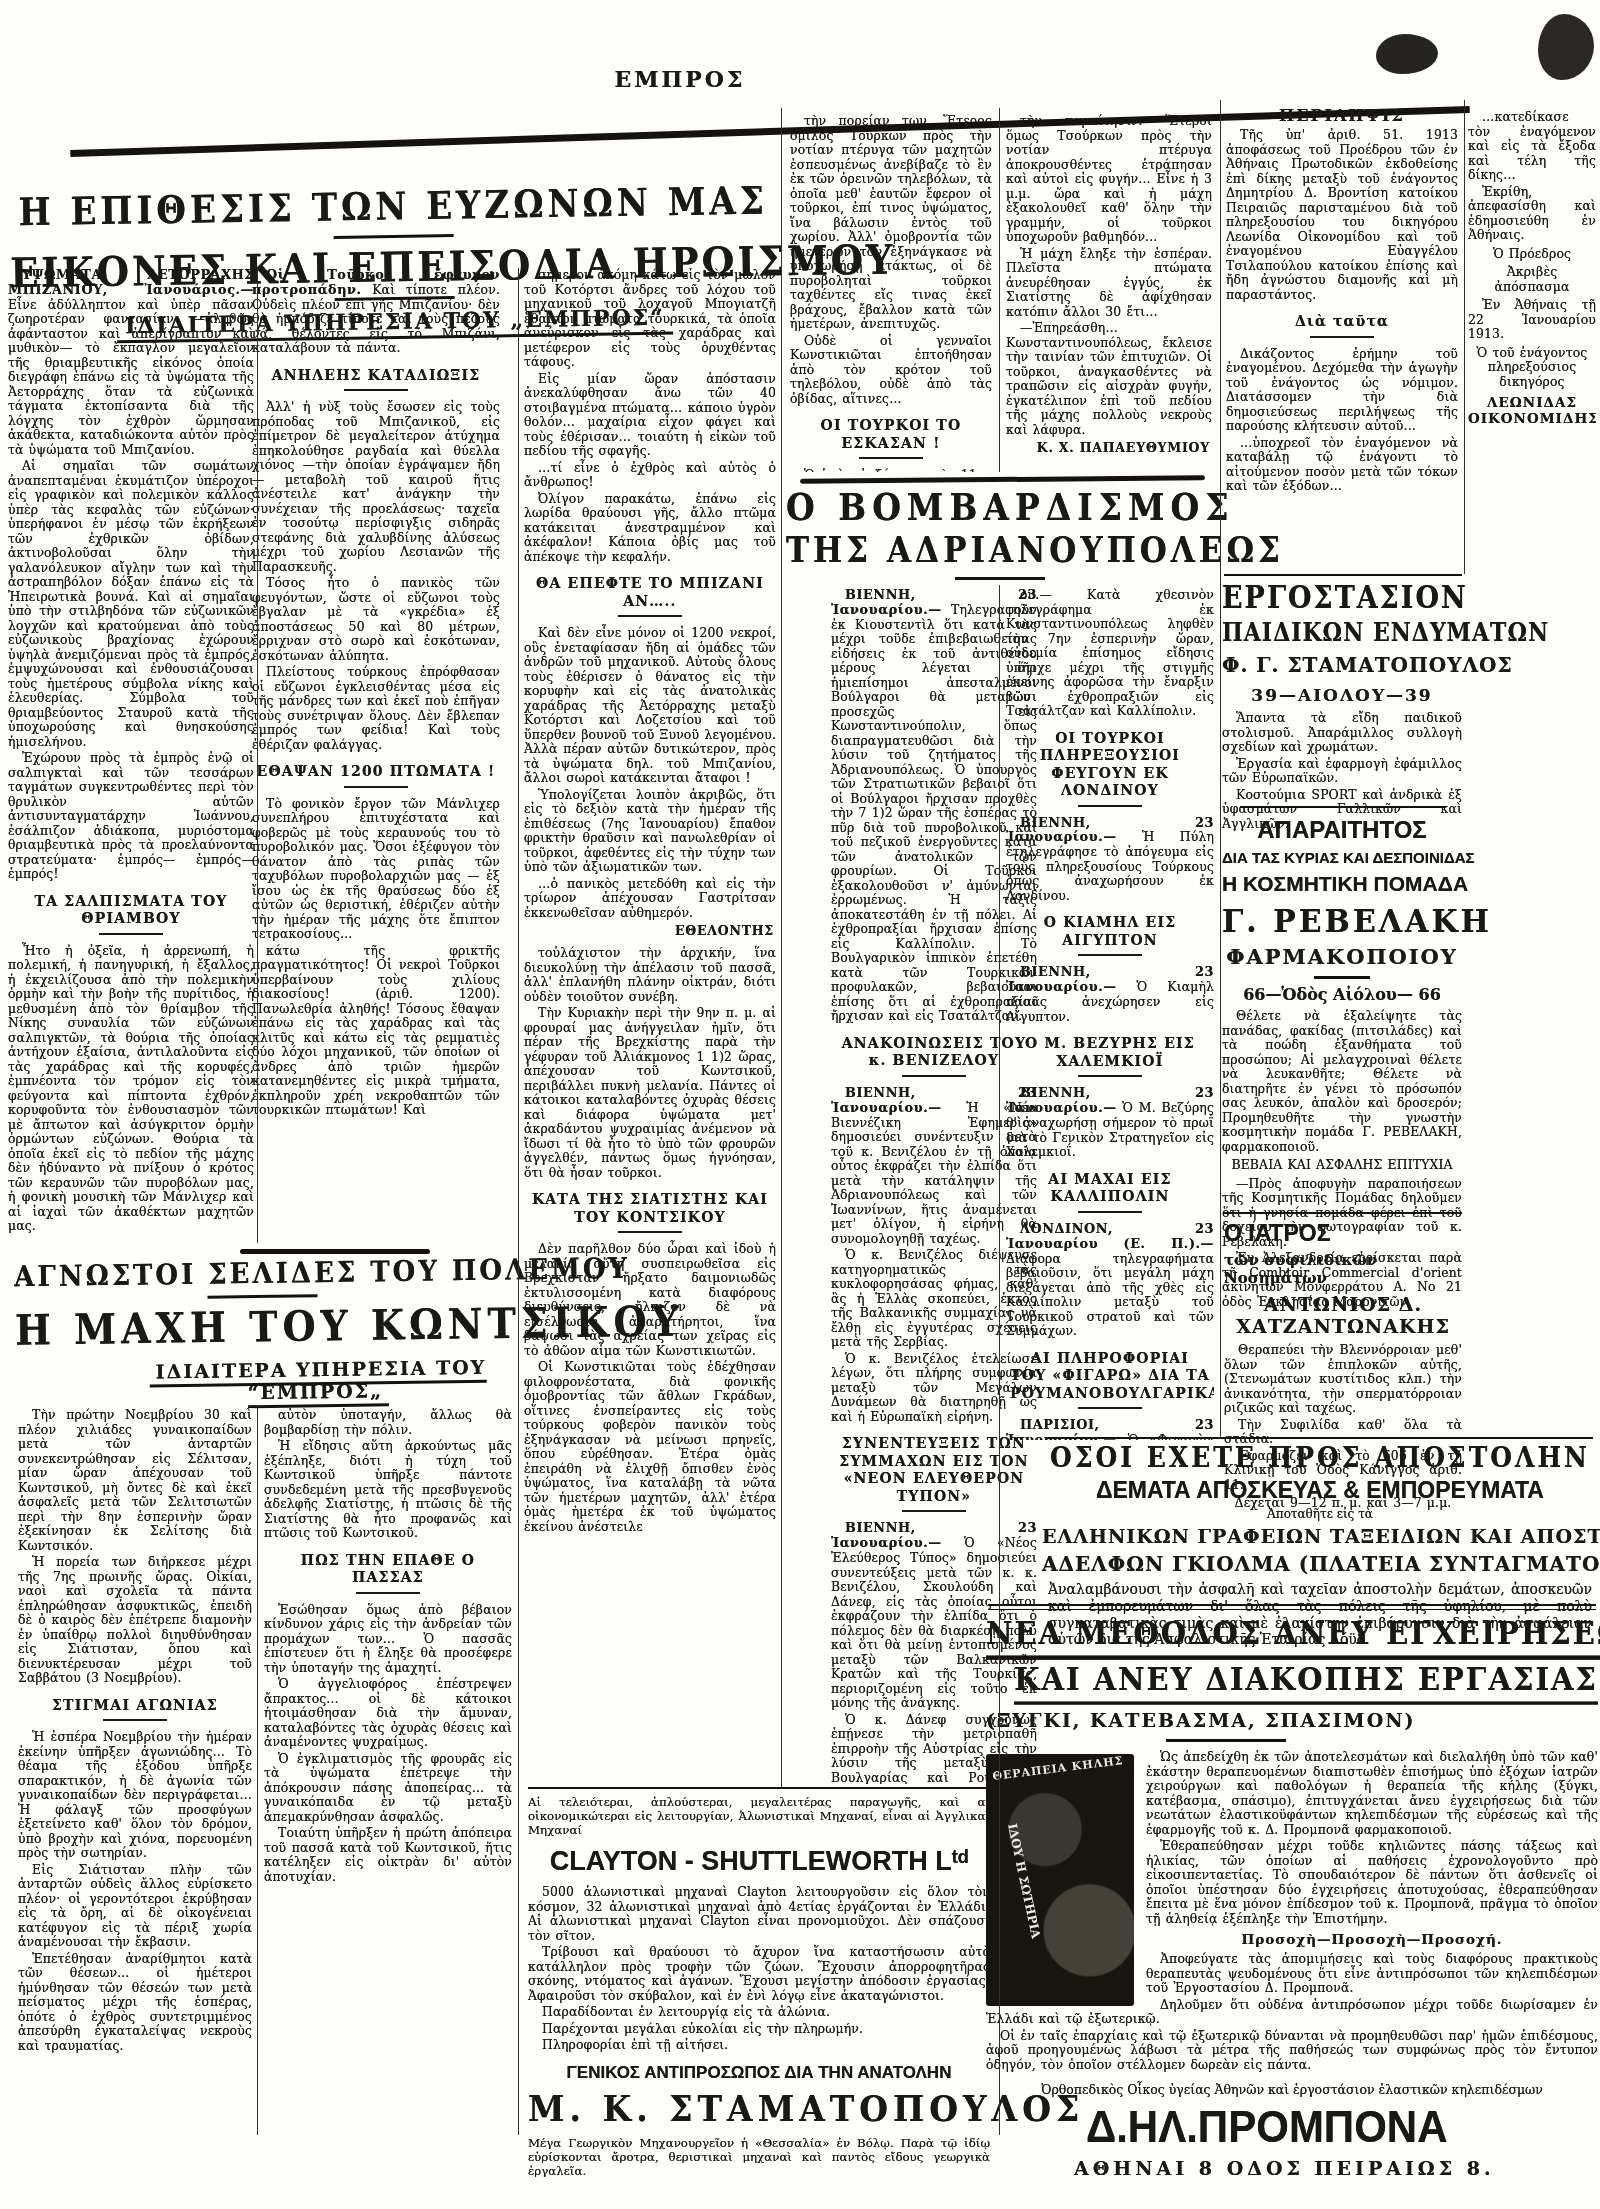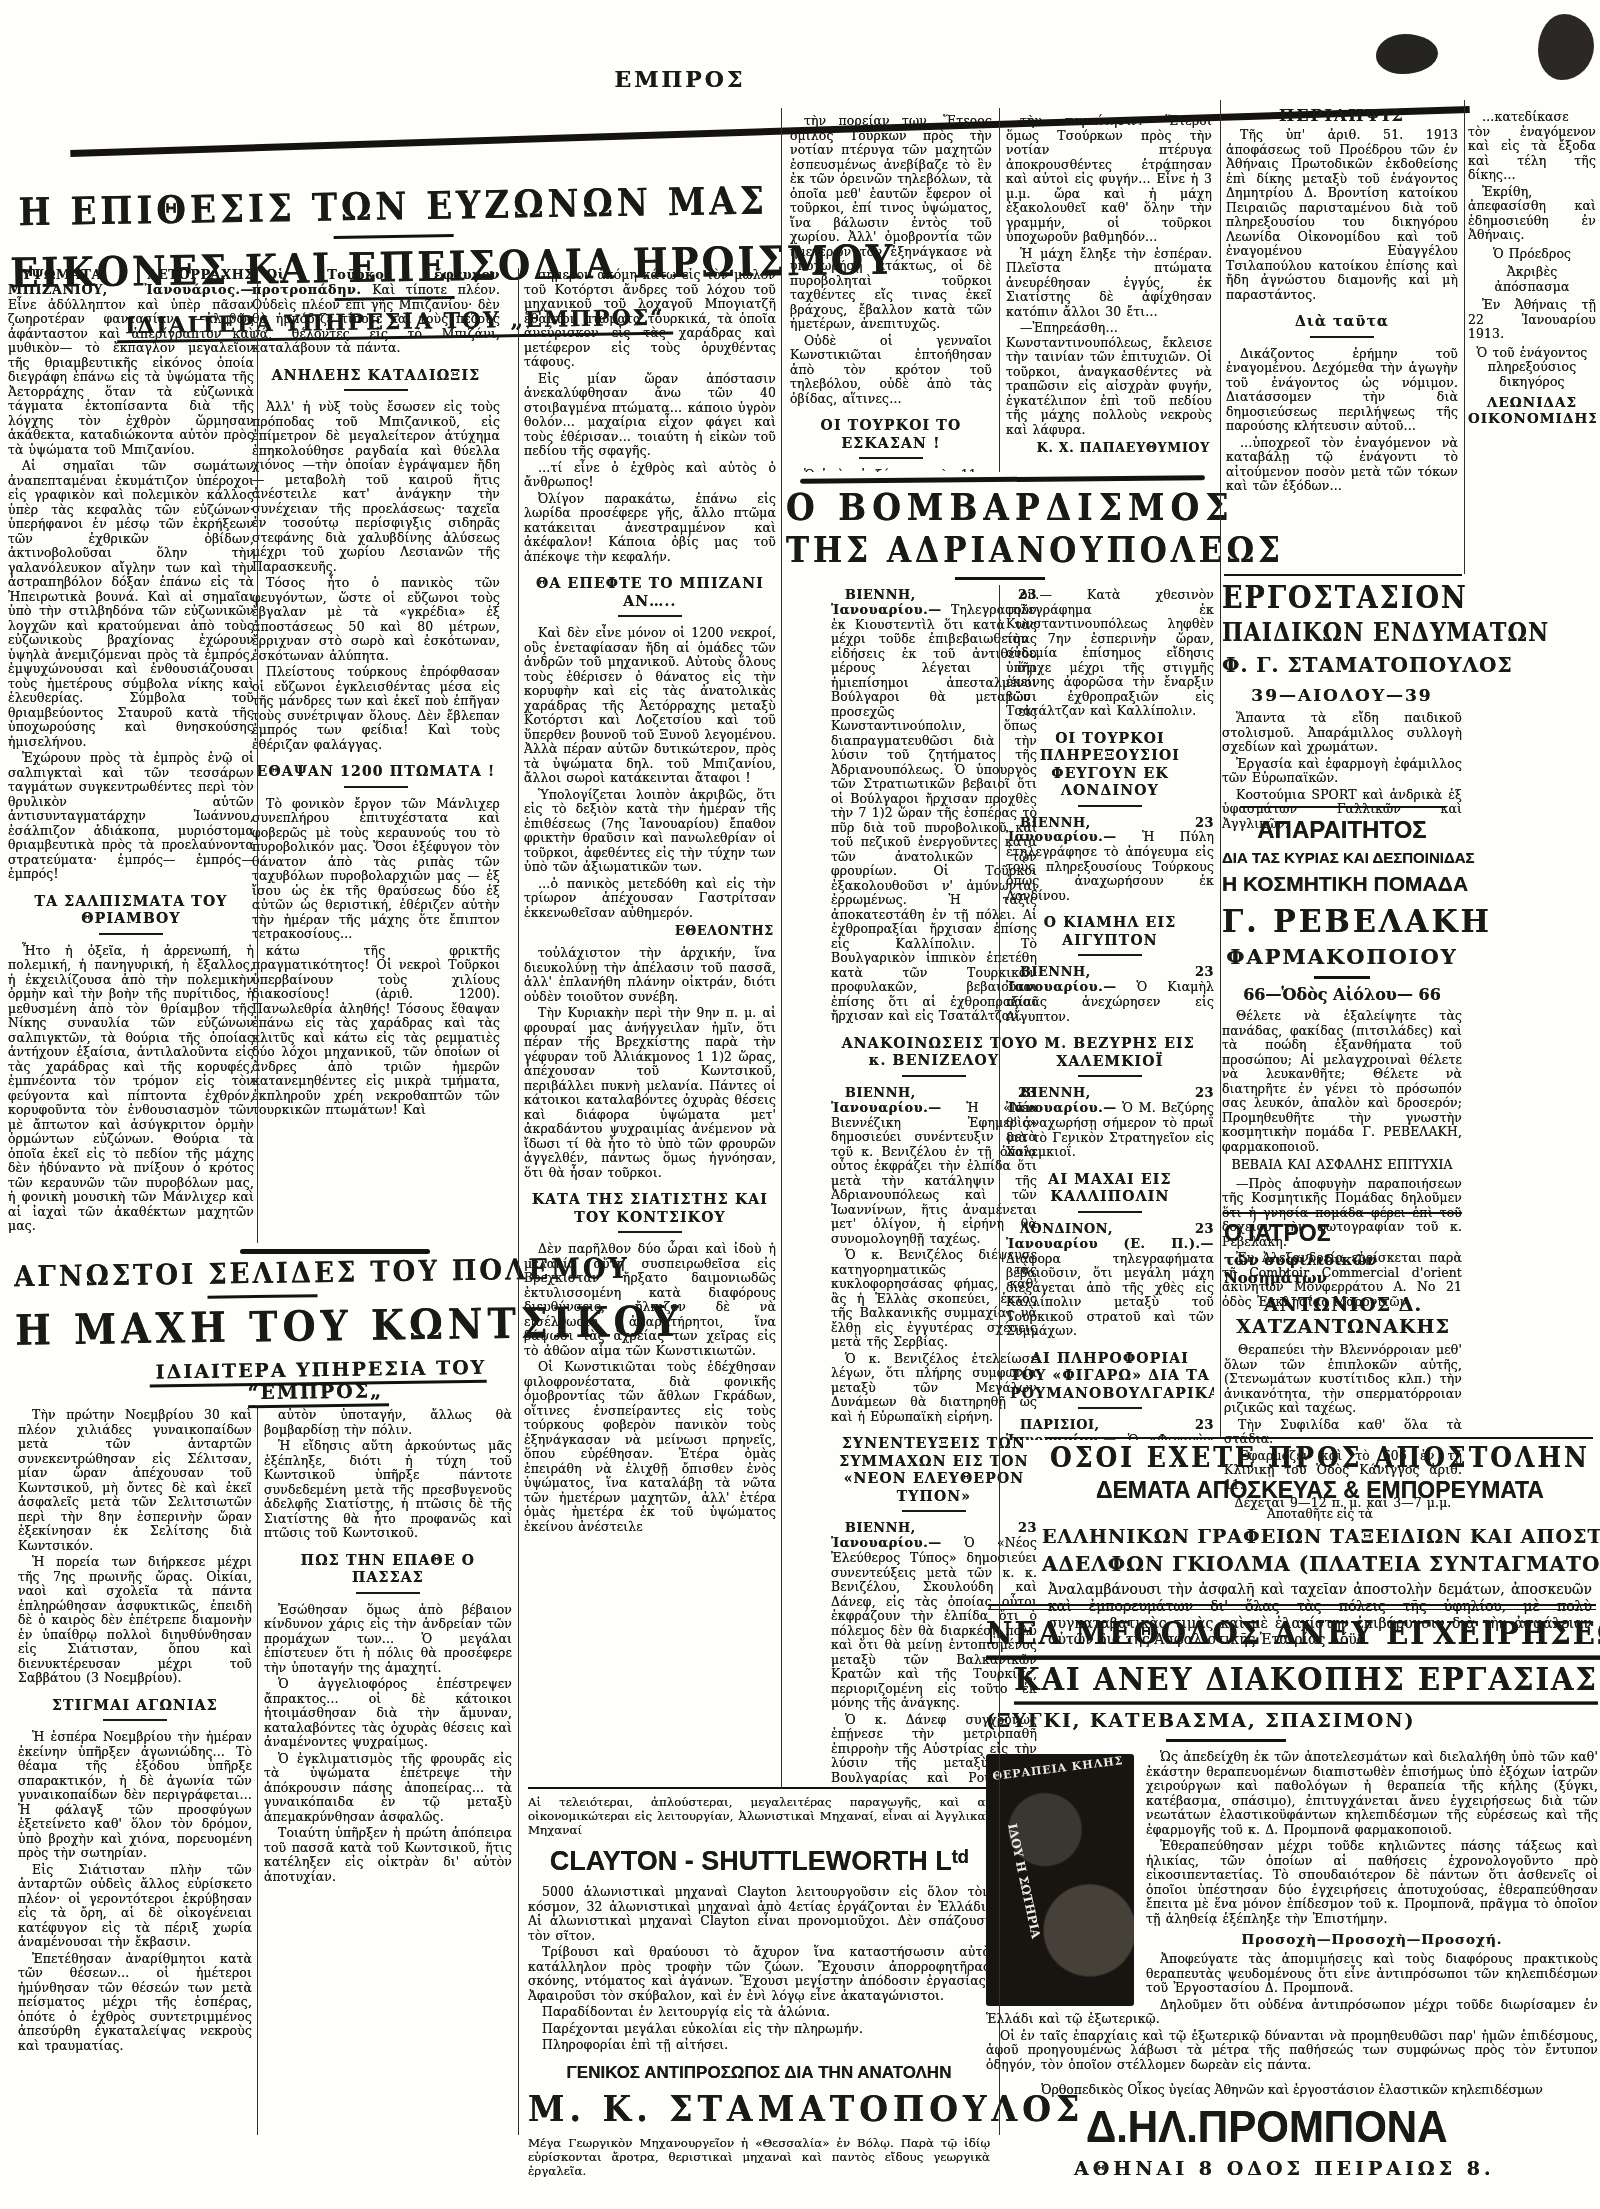--- a/index.html
+++ b/index.html
@@ -67,21 +67,21 @@
       <p class="para">Τόσος ἦτο ὁ πανικὸς τῶν φευγόντων, ὥστε οἱ εὔζωνοι τοὺς ἔβγαλαν μὲ τὰ «γκρέδια» ἐξ ἀποστάσεως 50 καὶ 80 μέτρων, ἔρριχναν στὸ σωρὸ καὶ ἐσκότωναν, ἐσκότωναν ἀλύπητα.</p>
       <p class="para">Πλείστους τούρκους ἐπρόφθασαν οἱ εὔζωνοι ἐγκλεισθέντας μέσα εἰς τῆς μάνδρες των καὶ ἐκεῖ ποὺ ἐπῆγαν τοὺς συνέτριψαν ὅλους. Δὲν ἔβλεπαν ἐμπρός των φείδια! Καὶ τοὺς ἐθέριζαν φαλάγγας.</p>
       <h4 class="subhead">ΕΘΑΨΑΝ 1200 ΠΤΩΜΑΤΑ !</h4>
       <p class="para">Τὸ φονικὸν ἔργον τῶν Μάνλιχερ συνεπλήρου ἐπιτυχέστατα καὶ φοβερῶς μὲ τοὺς κεραυνούς του τὸ πυροβολικόν μας. Ὅσοι ἐξέφυγον τὸν θάνατον ἀπὸ τὰς ριπὰς τῶν ταχυβόλων πυροβολαρχιῶν μας — ἐξ ἴσου ὡς ἐκ τῆς θραύσεως δύο ἐξ αὐτῶν ὡς θεριστική, ἐθέριζεν αὐτὴν τὴν ἡμέραν τῆς μάχης ὅτε ἔπιπτον τετρακοσίους…</p>
       <p class="para">κάτω τῆς φρικτῆς πραγματικότητος! Οἱ νεκροὶ Τοῦρκοι ὑπερβαίνουν τοὺς χιλίους διακοσίους! (ἀριθ. 1200). Πανωλεθρία ἀληθής! Τόσους ἔθαψαν ἐπάνω εἰς τὰς χαράδρας καὶ τὰς κλιτῦς καὶ κάτω εἰς τὰς ρεμματιὲς δύο λόχοι μηχανικοῦ, τῶν ὁποίων οἱ ἄνδρες ἀπὸ τριῶν ἡμερῶν κατανεμηθέντες εἰς μικρὰ τμήματα, ἐκπληροῦν χρέη νεκροθαπτῶν τῶν τουρκικῶν πτωμάτων! Καὶ</p>
     </div>
   <div class="col" style="left:524px;top:268px;width:252px;height:1512px;">
       <p class="para">σήμερον ἀκόμη κάτω εἰς τὸν μῶλον τοῦ Κοτόρτσι ἄνδρες τοῦ λόχου τοῦ μηχανικοῦ τοῦ λοχαγοῦ Μπογιατζῆ ἔθαπτον πτώματα τουρκικά, τὰ ὁποῖα ἀνεύρισκον εἰς τὰς χαράδρας καὶ μετέφερον εἰς τοὺς ὀρυχθέντας τάφους.</p>
       <p class="para">Εἰς μίαν ὥραν ἀπόστασιν ἀνεκαλύφθησαν ἄνω τῶν 40 στοιβαγμένα πτώματα… κάποιο ὑγρὸν θολόν… μαχαίρια εἶχον φάγει καὶ τοὺς ἐθέρισαν… τοιαύτη ἡ εἰκὼν τοῦ πεδίου τῆς σφαγῆς.</p>
       <p class="para">…τί εἶνε ὁ ἐχθρὸς καὶ αὐτὸς ὁ ἄνθρωπος!</p>
-      <p class="para">Ὀλίγον παρακάτω, ἐπάνω εἰς λωρίδα προσέφερε γῆς, ἄλλο πτῶμα κατάκειται ἀνεστραμμένον καὶ ἀκέφαλον! Κάποια ὀβίς μας τοῦ ἀπέκοψε τὴν κεφαλήν.</p>
+      <p class="para">Ὀλίγον παρακάτω, ἐπάνω εἰς λωρίδα θραύουσι γῆς, ἄλλο πτῶμα κατάκειται ἀνεστραμμένον καὶ ἀκέφαλον! Κάποια ὀβίς μας τοῦ ἀπέκοψε τὴν κεφαλήν.</p>
       <h4 class="subhead">ΘΑ ΕΠΕΦΤΕ ΤΟ ΜΠΙΖΑΝΙ ΑΝ…..</h4>
       <p class="para">Καὶ δὲν εἶνε μόνον οἱ 1200 νεκροί, οὓς ἐνεταφίασαν ἤδη αἱ ὁμάδες τῶν ἀνδρῶν τοῦ μηχανικοῦ. Αὐτοὺς ὅλους τοὺς ἐθέρισεν ὁ θάνατος εἰς τὴν κορυφὴν καὶ εἰς τὰς ἀνατολικὰς χαράδρας τῆς Ἀετόρραχης μεταξὺ Κοτόρτσι καὶ Λοζετσίου καὶ τοῦ ὕπερθεν βουνοῦ τοῦ Ξυνοῦ λεγομένου. Ἀλλὰ πέραν αὐτῶν δυτικώτερον, πρὸς τὰ ὑψώματα δηλ. τοῦ Μπιζανίου, ἄλλοι σωροὶ κατάκεινται ἄταφοι !</p>
       <p class="para">Ὑπολογίζεται λοιπὸν ἀκριβῶς, ὅτι εἰς τὸ δεξιὸν κατὰ τὴν ἡμέραν τῆς ἐπιθέσεως (7ης Ἰανουαρίου) ἔπαθον φρικτὴν θραῦσιν καὶ πανωλεθρίαν οἱ τοῦρκοι, ἀφεθέντες εἰς τὴν τύχην των ὑπὸ τῶν ἀξιωματικῶν των.</p>
       <p class="para">…ὁ πανικὸς μετεδόθη καὶ εἰς τὴν τρίωρον ἀπέχουσαν Γαστρίτσαν ἐκκενωθεῖσαν αὐθημερόν.</p>
       <p class="sig">ΕΘΕΛΟΝΤΗΣ</p>
       <p class="para">τοὐλάχιστον τὴν ἀρχικήν, ἵνα διευκολύνῃ τὴν ἀπέλασιν τοῦ πασσᾶ, ἀλλ' ἐπλανήθη πλάνην οἰκτράν, διότι οὐδὲν τοιοῦτον συνέβη.</p>
       <p class="para">Τὴν Κυριακὴν περὶ τὴν 9ην π. μ. αἱ φρουραί μας ἀνήγγειλαν ἡμῖν, ὅτι πέραν τῆς Βρεχκίστης παρὰ τὴν γέφυραν τοῦ Ἀλιάκμονος 1 1)2 ὥρας, ἀπέχουσαν τοῦ Κωντσικοῦ, περιβάλλει πυκνὴ μελανία. Πάντες οἱ κάτοικοι καταλαβόντες ὀχυρὰς θέσεις καὶ διάφορα ὑψώματα μετ' ἀκραδάντου ψυχραιμίας ἀνέμενον νὰ ἴδωσι τί θὰ ἦτο τὸ ὑπὸ τῶν φρουρῶν ἀγγελθέν, πάντως ὅμως ἠγνόησαν, ὅτι θὰ ἦσαν τοῦρκοι.</p>
       <h4 class="subhead">ΚΑΤΑ ΤΗΣ ΣΙΑΤΙΣΤΗΣ ΚΑΙ ΤΟΥ ΚΟΝΤΣΙΚΟΥ</h4>
       <p class="para">Δὲν παρῆλθον δύο ὧραι καὶ ἰδοὺ ἡ μελανία αὕτη συσπειρωθεῖσα εἰς Βρεχκίσταν ἤρξατο δαιμονιωδῶς ἐκτυλισσομένη κατὰ διαφόρους διευθύνσεις, ἤλπιζον δὲ νὰ εἰσέλθωσιν ἀπαρατήρητοι, ἵνα βάψωσι τὰς ἀχρείας των χεῖρας εἰς τὸ ἀθῶον αἷμα τῶν Κωνστικιωτῶν.</p>
       <p class="para">Οἱ Κωνστικιῶται τοὺς ἐδέχθησαν φιλοφρονέστατα, διὰ φονικῆς ὁμοβροντίας τῶν ἄθλων Γκράδων, οἵτινες ἐνσπείραντες εἰς τοὺς τούρκους φοβερὸν πανικὸν τοὺς ἐξηνάγκασαν νὰ μείνωσι πρηνεῖς, ὅπου εὑρέθησαν. Ἑτέρα ὁμὰς ἐπειράθη νὰ ἑλιχθῇ ὄπισθεν ἑνὸς ὑψώματος, ἵνα καταλάβῃ τὰ νῶτα τῶν ἡμετέρων μαχητῶν, ἀλλ' ἑτέρα ὁμὰς ἡμετέρα ἐκ τοῦ ὑψώματος ἐκείνου ἀνέστειλε</p>
@@ -141,21 +141,21 @@
       <p class="para">Ἡ πορεία των διήρκεσε μέχρι τῆς 7ης πρωινῆς ὥρας. Οἰκίαι, ναοὶ καὶ σχολεῖα τὰ πάντα ἐπληρώθησαν ἀσφυκτικῶς, ἐπειδὴ δὲ ὁ καιρὸς δὲν ἐπέτρεπε διαμονὴν ἐν ὑπαίθρῳ πολλοὶ διηυθύνθησαν εἰς Σιάτισταν, ὅπου καὶ διενυκτέρευσαν μέχρι τοῦ Σαββάτου (3 Νοεμβρίου).</p>
       <h4 class="subhead">ΣΤΙΓΜΑΙ ΑΓΩΝΙΑΣ</h4>
       <p class="para">Ἡ ἑσπέρα Νοεμβρίου τὴν ἡμέραν ἐκείνην ὑπῆρξεν ἀγωνιώδης… Τὸ θέαμα τῆς ἐξόδου ὑπῆρξε σπαρακτικόν, ἡ δὲ ἀγωνία τῶν γυναικοπαίδων δὲν περιγράφεται… Ἡ φάλαγξ τῶν προσφύγων ἐξετείνετο καθ' ὅλον τὸν δρόμον, ὑπὸ βροχὴν καὶ χιόνα, πορευομένη πρὸς τὴν σωτηρίαν.</p>
       <p class="para">Εἰς Σιάτισταν πλὴν τῶν ἀνταρτῶν οὐδεὶς ἄλλος εὑρίσκετο πλέον· οἱ γεροντότεροι ἐκρύβησαν εἰς τὰ ὄρη, αἱ δὲ οἰκογένειαι κατέφυγον εἰς τὰ πέριξ χωρία ἀναμένουσαι τὴν ἔκβασιν.</p>
       <p class="para">Ἐπετέθησαν ἀναρίθμητοι κατὰ τῶν θέσεων… οἱ ἡμέτεροι ἠμύνθησαν τῶν θέσεών των μετὰ πείσματος μέχρι τῆς ἑσπέρας, ὁπότε ὁ ἐχθρὸς συντετριμμένος ἀπεσύρθη ἐγκαταλείψας νεκροὺς καὶ τραυματίας.</p>
     </div>
   <div class="col" style="left:264px;top:1408px;width:248px;height:727px;">
       <p class="para">αὐτὸν ὑποταγήν, ἄλλως θὰ βομβαρδίσῃ τὴν πόλιν.</p>
       <p class="para">Ἡ εἴδησις αὕτη ἀρκούντως μᾶς ἐξέπληξε, διότι ἡ τύχη τοῦ Κωντσικοῦ ὑπῆρξε πάντοτε συνδεδεμένη μετὰ τῆς πρεσβυγενοῦς ἀδελφῆς Σιατίστης, ἡ πτῶσις δὲ τῆς Σιατίστης θὰ ἦτο προφανῶς καὶ πτῶσις τοῦ Κωντσικοῦ.</p>
       <h4 class="subhead">ΠΩΣ ΤΗΝ ΕΠΑΘΕ Ο ΠΑΣΣΑΣ</h4>
-      <p class="para">Ἐσώθησαν ὅμως ἀπὸ βέβαιον κίνδυνον χάρις εἰς τὴν ἀνδρείαν τῶν προμάχων των… Ὁ μεγάλαι ἐπίστευεν ὅτι ἡ πόλις θὰ προσέφερε τὴν ὑποταγήν της ἀμαχητί.</p>
+      <p class="para">Ἐσώθησαν ὅμως ἀπὸ βέβαιον κίνδυνον χάρις εἰς τὴν ἀνδρείαν τῶν προμάχων των… Ὁ πασσᾶς ἐπίστευεν ὅτι ἡ ἔληξε θὰ προσέφερε τὴν ὑποταγήν της ἀμαχητί.</p>
       <p class="para">Ὁ ἀγγελιοφόρος ἐπέστρεψεν ἄπρακτος… οἱ δὲ κάτοικοι ἡτοιμάσθησαν διὰ τὴν ἄμυναν, καταλαβόντες τὰς ὀχυρὰς θέσεις καὶ ἀναμένοντες ψυχραίμως.</p>
       <p class="para">Ὁ ἐγκλιματισμὸς τῆς φρουρᾶς εἰς τὰ ὑψώματα ἐπέτρεψε τὴν ἀπόκρουσιν πάσης ἀποπείρας… τὰ γυναικόπαιδα ἐν τῷ μεταξὺ ἀπεμακρύνθησαν ἀσφαλῶς.</p>
       <p class="para">Τοιαύτη ὑπῆρξεν ἡ πρώτη ἀπόπειρα τοῦ πασσᾶ κατὰ τοῦ Κωντσικοῦ, ἥτις κατέληξεν εἰς οἰκτρὰν δι' αὐτὸν ἀποτυχίαν.</p>
     </div>
 
   <div class="abs" style="left:1226px;top:106px;width:232px;">
     <div class="headline" style="font-size:16px;letter-spacing:2px;">ΠΕΡΙΛΗΨΙΣ</div>
   </div>
   <div class="col" style="left:1226px;top:128px;width:232px;height:446px;">
       <p class="para">Τῆς ὑπ' ἀριθ. 51. 1913 ἀποφάσεως τοῦ Προέδρου τῶν ἐν Ἀθήναις Πρωτοδικῶν ἐκδοθείσης ἐπὶ δίκης μεταξὺ τοῦ ἐνάγοντος Δημητρίου Δ. Βροντίση κατοίκου Πειραιῶς παρισταμένου διὰ τοῦ πληρεξουσίου του δικηγόρου Λεωνίδα Οἰκονομίδου καὶ τοῦ ἐναγομένου Εὐαγγέλου Τσιλαπούλου κατοίκου ἐπίσης καὶ ἤδη ἀγνώστου διαμονῆς καὶ μὴ παραστάντος.</p>

